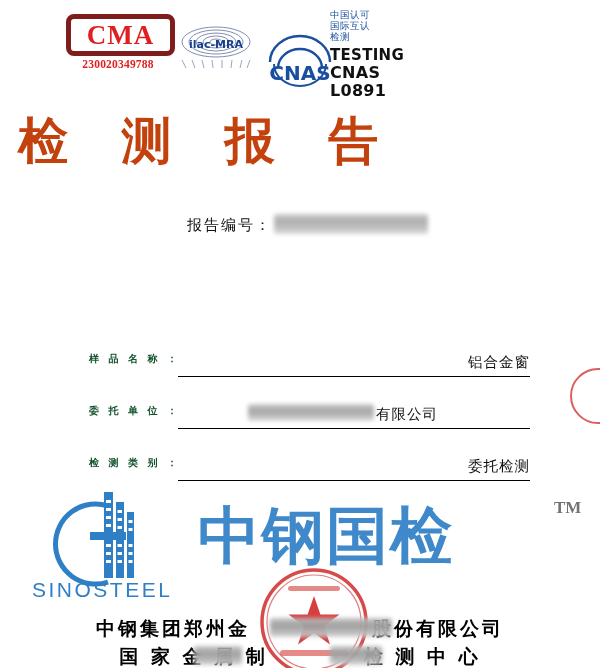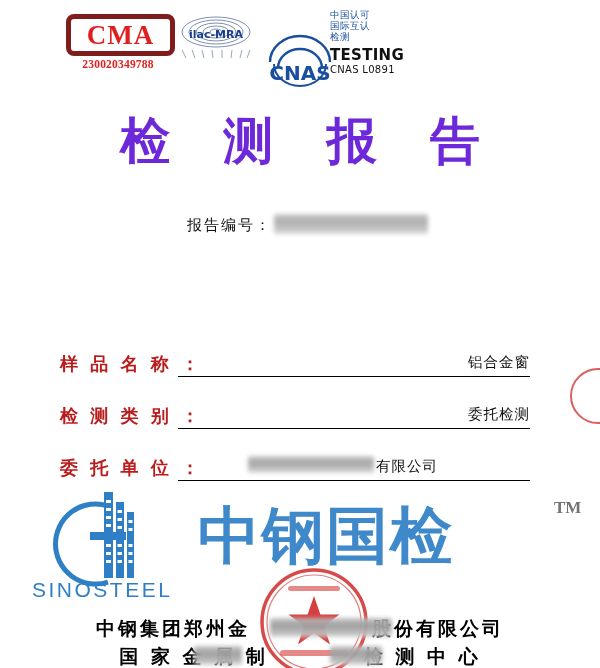--- a/index.html
+++ b/index.html
@@ -61,21 +61,21 @@
     font-size: 11.5px;
     font-weight: bold;
     color: #e02020;
     letter-spacing: 0.2px;
   }
 
   
   .ilac {
     position: absolute;
     left: 176px;
-    top: 0;
+    top: 10px;
     width: 80px;
     height: 58px;
   }
   .ilac svg { display: block; }
 
   
   .cnas {
     position: absolute;
     left: 262px;
     top: 20px;
@@ -98,39 +98,38 @@
     letter-spacing: 0.5px;
   }
   .cnas-side .testing {
     margin-top: 4px;
     font-size: 15px;
     font-weight: bold;
     color: #111;
     letter-spacing: 0.3px;
   }
   .cnas-side .code {
-    font-size: 10px;
-    font-weight: normal;
+    font-size: 16px;
+    font-weight: bold;
     color: #111;
     letter-spacing: 0.3px;
   }
 
   
   .doc-title {
     position: absolute;
     top: 108px;
     left: 0;
     width: 600px;
-    text-align: center;
     font-family: "DejaVu Serif", "Liberation Serif", serif;
     font-weight: bold;
     font-size: 50px;
     letter-spacing: 18px;
     text-indent: 18px;
-    color: #6d28d9;
+    color: #c2410c;
   }
 
   
   .report-no {
     position: absolute;
     top: 214px;
     left: 186px;
     width: 300px;
     height: 26px;
     font-size: 15px;
@@ -160,27 +159,27 @@
     top: 344px;
     left: 0;
     width: 600px;
   }
   .field-row {
     position: relative;
     height: 52px;
   }
   .field-label {
     position: absolute;
-    left: 60px;
+    left: 89px;
     top: 8px;
-    font-size: 18px;
+    font-size: 10px;
     font-weight: bold;
     letter-spacing: 3px;
     white-space: nowrap;
-    color: #b91c1c;
+    color: #14532d;
   }
   .field-line {
     position: absolute;
     left: 178px;
     top: 32px;
     width: 352px;
     border-bottom: 1.4px solid #000;
   }
   .field-value {
     position: absolute;
@@ -399,29 +398,29 @@
 
 <div class="fields">
 
   <div class="field-row">
     <div class="field-label">样 品 名 称 ：</div>
     <div class="field-value">铝合金窗</div>
     <div class="field-line"></div>
   </div>
 
   <div class="field-row">
-    <div class="field-label">检 测 类 别 ：</div>
-    <div class="field-value">委托检测</div>
-    <div class="field-line"></div>
-  </div>
-
-  <div class="field-row">
     <div class="field-label">委 托 单 位 ：</div>
     <div class="redact-b"></div>
     <div class="value-suffix">有限公司</div>
+    <div class="field-line"></div>
+  </div>
+
+  <div class="field-row">
+    <div class="field-label">检 测 类 别 ：</div>
+    <div class="field-value">委托检测</div>
     <div class="field-line"></div>
   </div>
 
 </div>
 
 <div class="edge-seal"></div>
 
 <div class="watermark">
   <div class="wm-mark">
     <svg width="175" height="128" viewBox="0 0 175 128">

